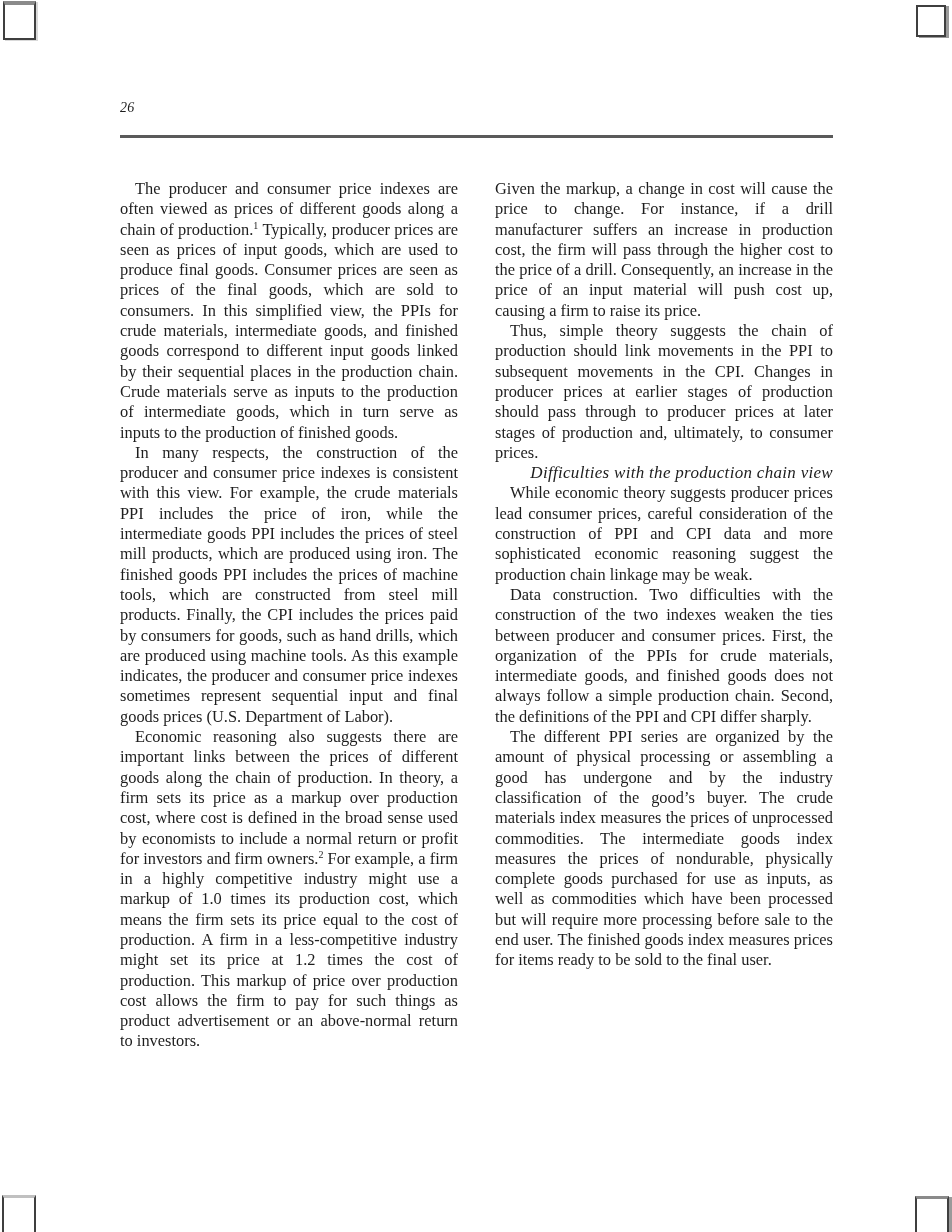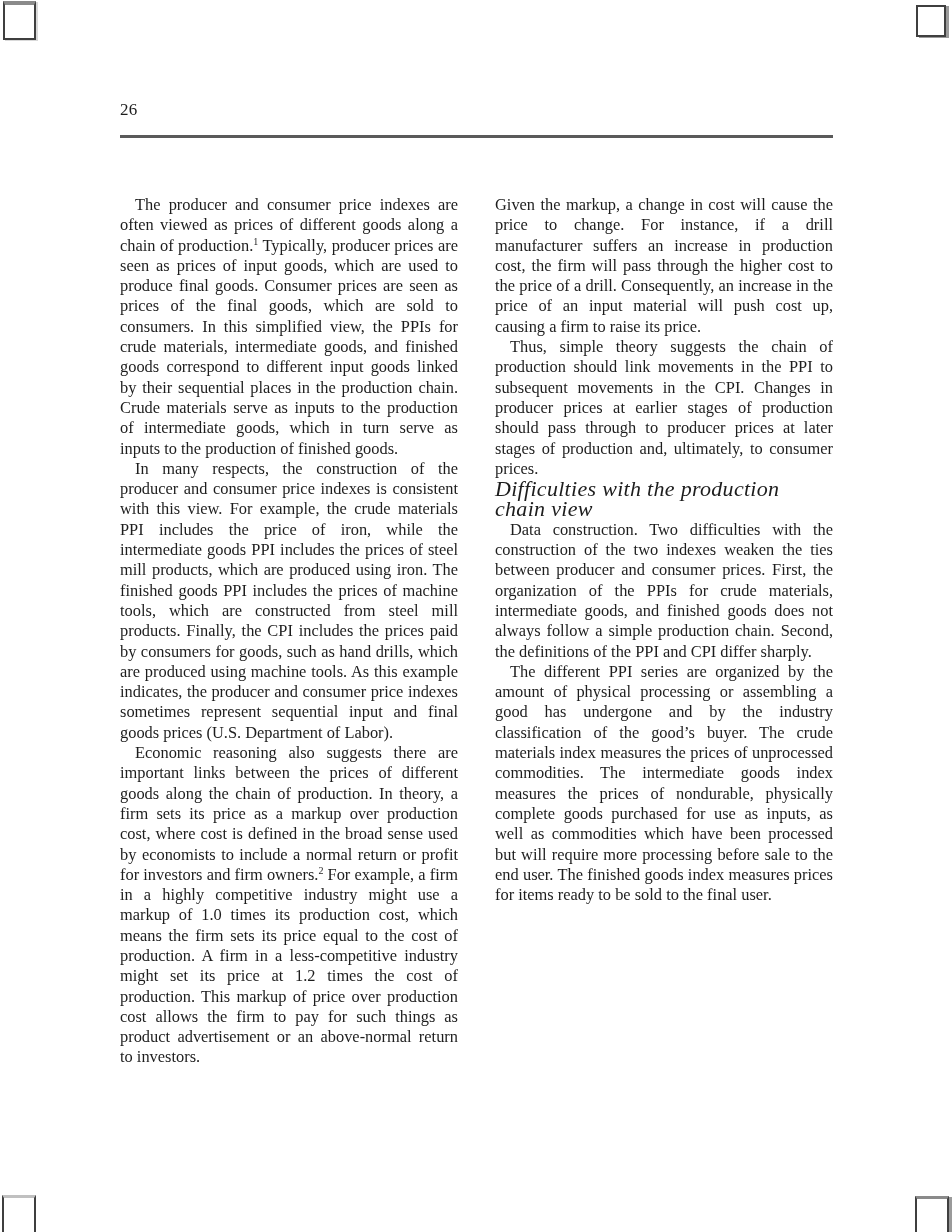--- a/index.html
+++ b/index.html
@@ -28,60 +28,60 @@
   .crop-br { left: 915px; top: 1196px;  width: 30px; height: 45px; border-top: 3px solid #8a8a8a; box-shadow: 3px 1px 0 #9a9a9a; }
 
   .page-header {
     position: absolute;
     left: 120px;
     top: 100px;
     width: 713px;
     display: flex;
     justify-content: flex-start;
     align-items: baseline;
-    font-size: 17px;
+    font-style: italic;
+    font-size: 14px;
     letter-spacing: 0.2px;
   }
   .header-rule {
     position: absolute;
     left: 120px;
     top: 135px;
     width: 713px;
     height: 2.5px;
     background: #5a5a5a;
   }
 
   .columns {
     position: absolute;
     left: 120px;
     top: 179px;
     width: 714px;
     display: flex;
     gap: 37px;
-    margin-top: 16px;
   }
   .col {
     width: 338px;
     text-align: justify;
     font-size: 16.4px;
     line-height: 20.3px;
   }
   .col p, .col h2 { margin: 0; }
   .col > * + * { margin-top: 20.3px; }
   .indent { text-indent: 15px; }
   sup.fn {
     font-size: 10px;
     line-height: 0;
     vertical-align: super;
   }
   .section-heading {
     font-style: italic;
     font-weight: normal;
-    font-size: 22px;
-    text-align: left;
+    font-size: 17px;
+    text-align: right;
     letter-spacing: 0.3px;
   }
   .lead-italic { }
 </style>
 </head>
 <body>
 
 <div class="page">
 
   <div class="crop crop-tl"></div>
@@ -99,18 +99,19 @@
     <section class="col">
       <p class="indent"><span>The producer and consumer price indexes are often viewed as prices of different goods along a chain of production.</span><sup class="fn">1</sup><span> Typically, producer prices are seen as prices of input goods, which are used to produce final goods. Consumer prices are seen as prices of the final goods, which are sold to consumers. In this simplified view, the PPIs for crude materials, intermediate goods, and finished goods correspond to different input goods linked by their sequential places in the production chain. Crude materials serve as inputs to the production of intermediate goods, which in turn serve as inputs to the production of finished goods.</span></p>
       <p class="indent">In many respects, the construction of the producer and consumer price indexes is consistent with this view. For example, the crude materials PPI includes the price of iron, while the intermediate goods PPI includes the prices of steel mill products, which are produced using iron. The finished goods PPI includes the prices of machine tools, which are constructed from steel mill products. Finally, the CPI includes the prices paid by consumers for goods, such as hand drills, which are produced using machine tools. As this example indicates, the producer and consumer price indexes sometimes represent sequential input and final goods prices (U.S. Department of Labor).</p>
       <p class="indent"><span>Economic reasoning also suggests there are important links between the prices of different goods along the chain of production. In theory, a firm sets its price as a markup over production cost, where cost is defined in the broad sense used by economists to include a normal return or profit for investors and firm owners.</span><sup class="fn">2</sup><span> For example, a firm in a highly competitive industry might use a markup of 1.0 times its production cost, which means the firm sets its price equal to the cost of production. A firm in a less-competitive industry might set its price at 1.2 times the cost of production. This markup of price over production cost allows the firm to pay for such things as product advertisement or an above-normal return to investors.</span></p>
     </section>
 
     <section class="col">
       <p>Given the markup, a change in cost will cause the price to change. For instance, if a drill manufacturer suffers an increase in production cost, the firm will pass through the higher cost to the price of a drill. Consequently, an increase in the price of an input material will push cost up, causing a firm to raise its price.</p>
       <p class="indent">Thus, simple theory suggests the chain of production should link movements in the PPI to subsequent movements in the CPI. Changes in producer prices at earlier stages of production should pass through to producer prices at later stages of production and, ultimately, to consumer prices.</p>
       <h2 class="section-heading">Difficulties with the production chain view</h2>
+      <p class="indent">While economic theory suggests producer prices lead consumer prices, careful consideration of the construction of PPI and CPI data and more sophisticated economic reasoning suggest the production chain linkage may be weak.</p>
       <p class="indent"><span class="lead-italic">Data construction</span><span>. Two difficulties with the construction of the two indexes weaken the ties between producer and consumer prices. First, the organization of the PPIs for crude materials, intermediate goods, and finished goods does not always follow a simple production chain. Second, the definitions of the PPI and CPI differ sharply.</span></p>
       <p class="indent">The different PPI series are organized by the amount of physical processing or assembling a good has undergone and by the industry classification of the good’s buyer. The crude materials index measures the prices of unprocessed commodities. The intermediate goods index measures the prices of nondurable, physically complete goods purchased for use as inputs, as well as commodities which have been processed but will require more processing before sale to the end user. The finished goods index measures prices for items ready to be sold to the final user.</p>
     </section>
 
   </main>
 </div>
 
 </body></html>

